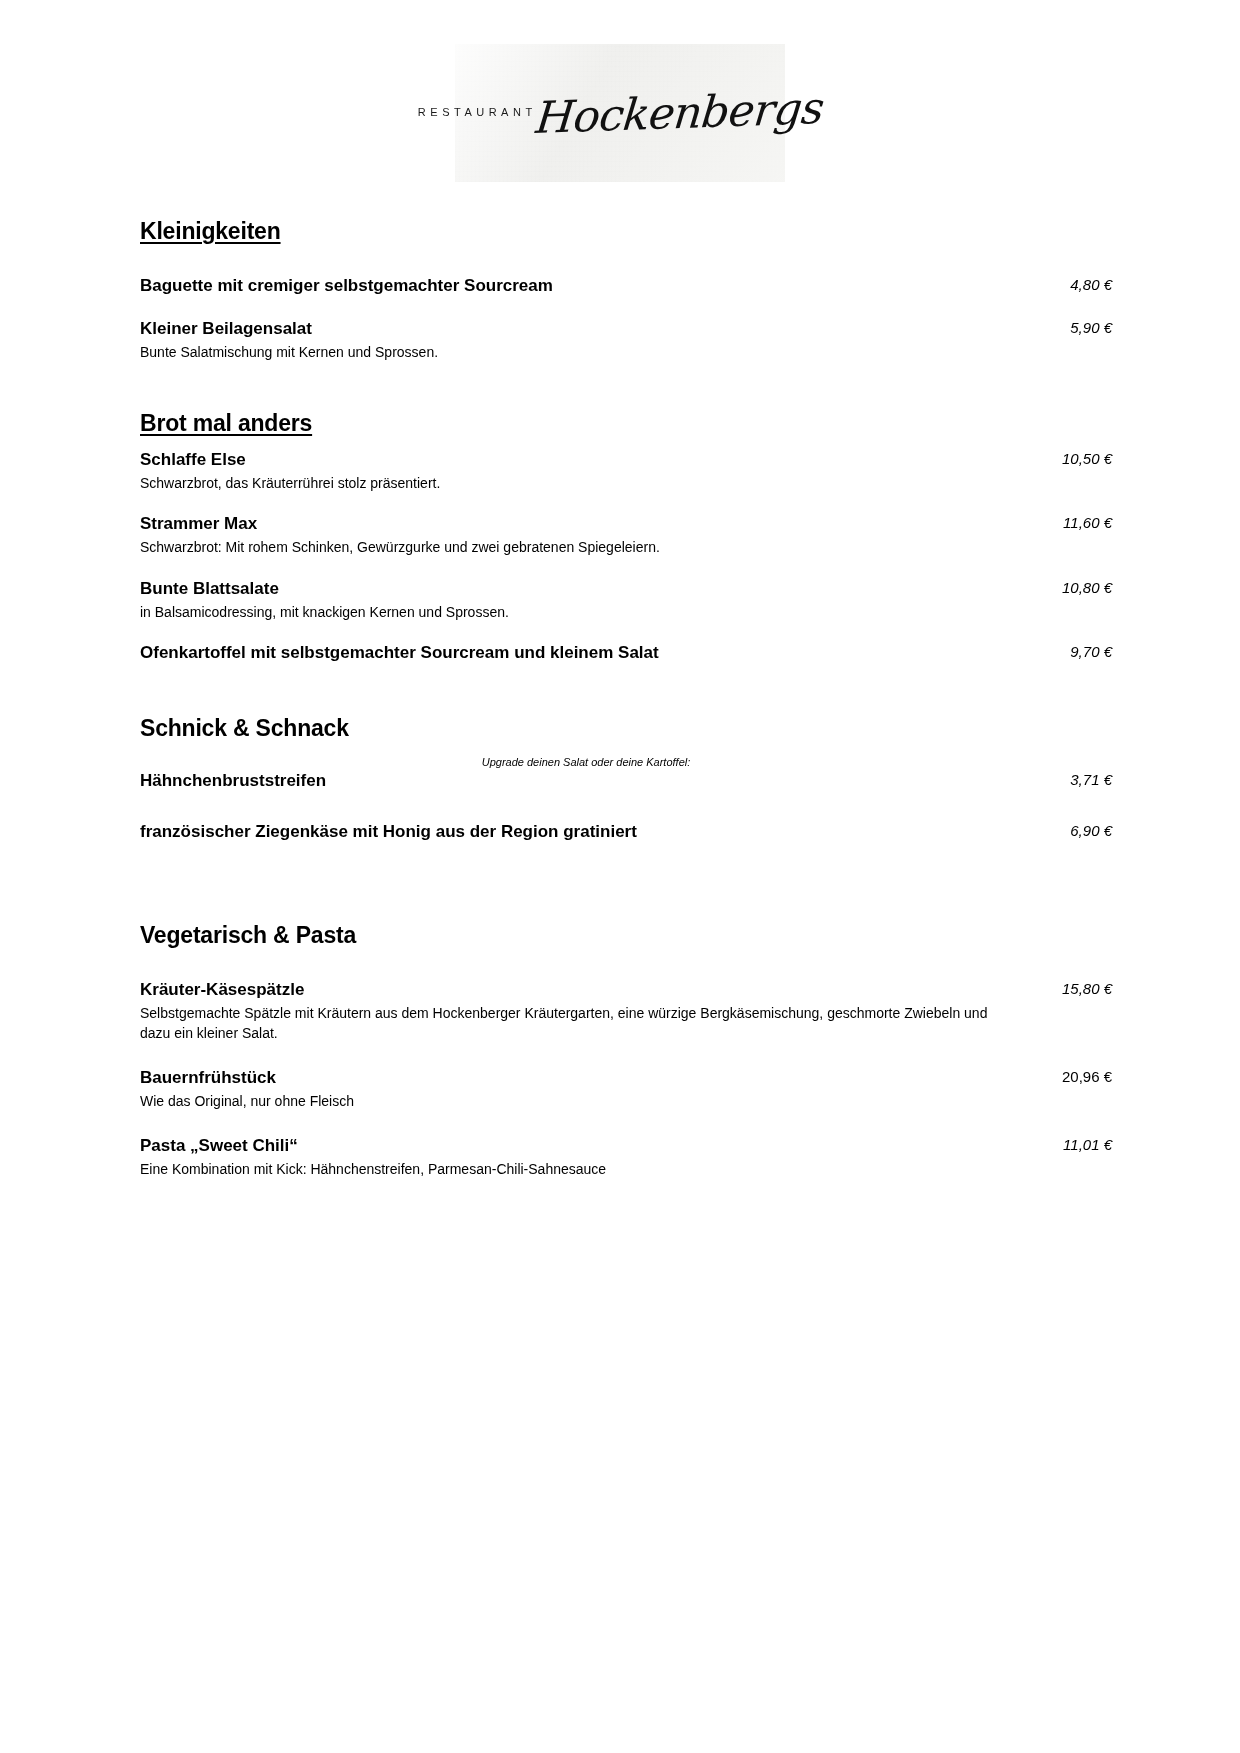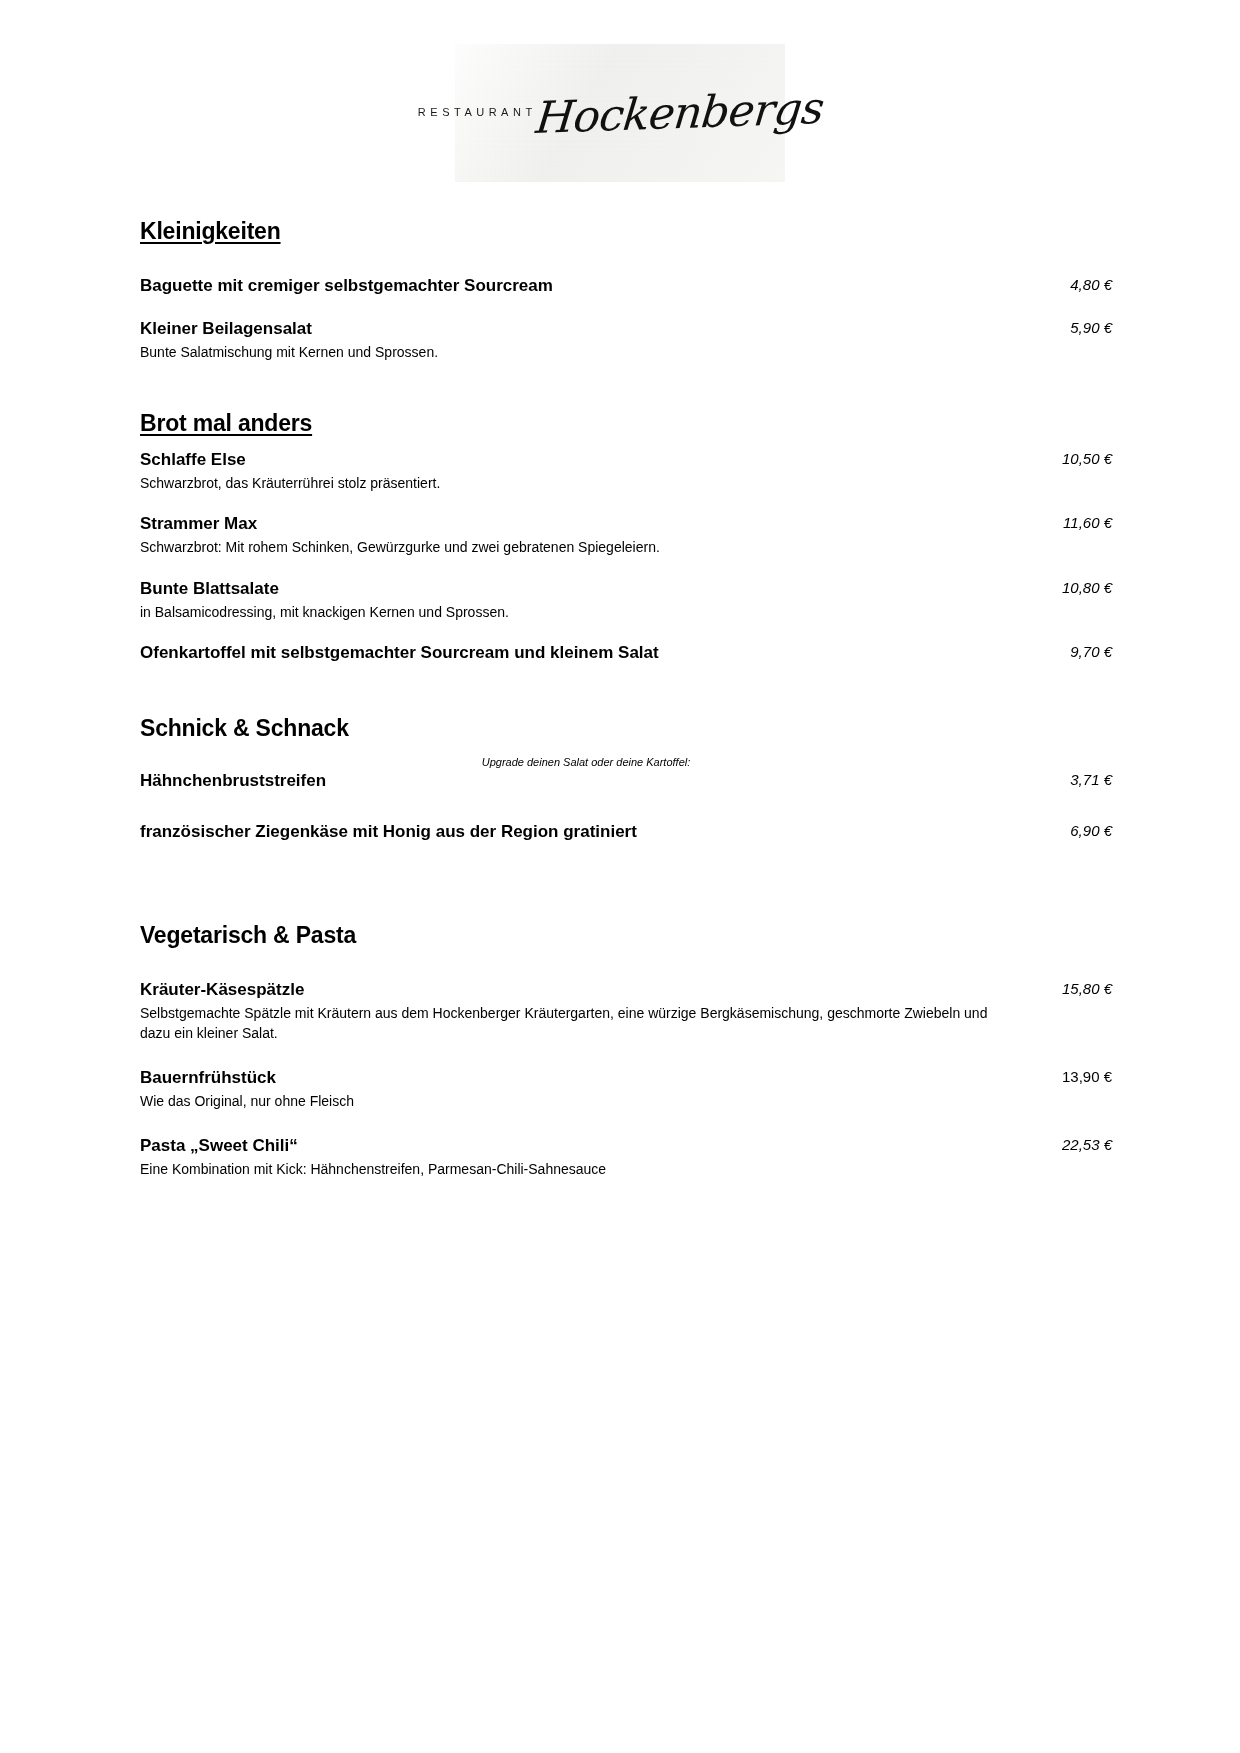--- a/index.html
+++ b/index.html
@@ -236,28 +236,28 @@
           <div class="item">
             <div class="item-row">
               <div class="item-name"><span>Kräuter-Käsespätzle</span></div>
               <div class="item-price">15,80 €</div>
             </div>
             <div class="item-desc">Selbstgemachte Spätzle mit Kräutern aus dem Hockenberger Kräutergarten, eine würzige Bergkäsemischung, geschmorte Zwiebeln und dazu ein kleiner Salat.</div>
           </div>
           <div class="item">
             <div class="item-row">
               <div class="item-name"><span>Bauernfrühstück</span></div>
-              <div class="item-price upright">13,90 €</div>
+              <div class="item-price upright">20,96 €</div>
             </div>
             <div class="item-desc">Wie das Original, nur ohne Fleisch</div>
           </div>
           <div class="item">
             <div class="item-row">
               <div class="item-name"><span>Pasta „Sweet Chili“</span></div>
-              <div class="item-price">22,53 €</div>
+              <div class="item-price">11,01 €</div>
             </div>
             <div class="item-desc">Eine Kombination mit Kick: Hähnchenstreifen, Parmesan-Chili-Sahnesauce</div>
           </div>
         </div>
       </div>
     </div>
 
 </div>
 
 </body></html>

